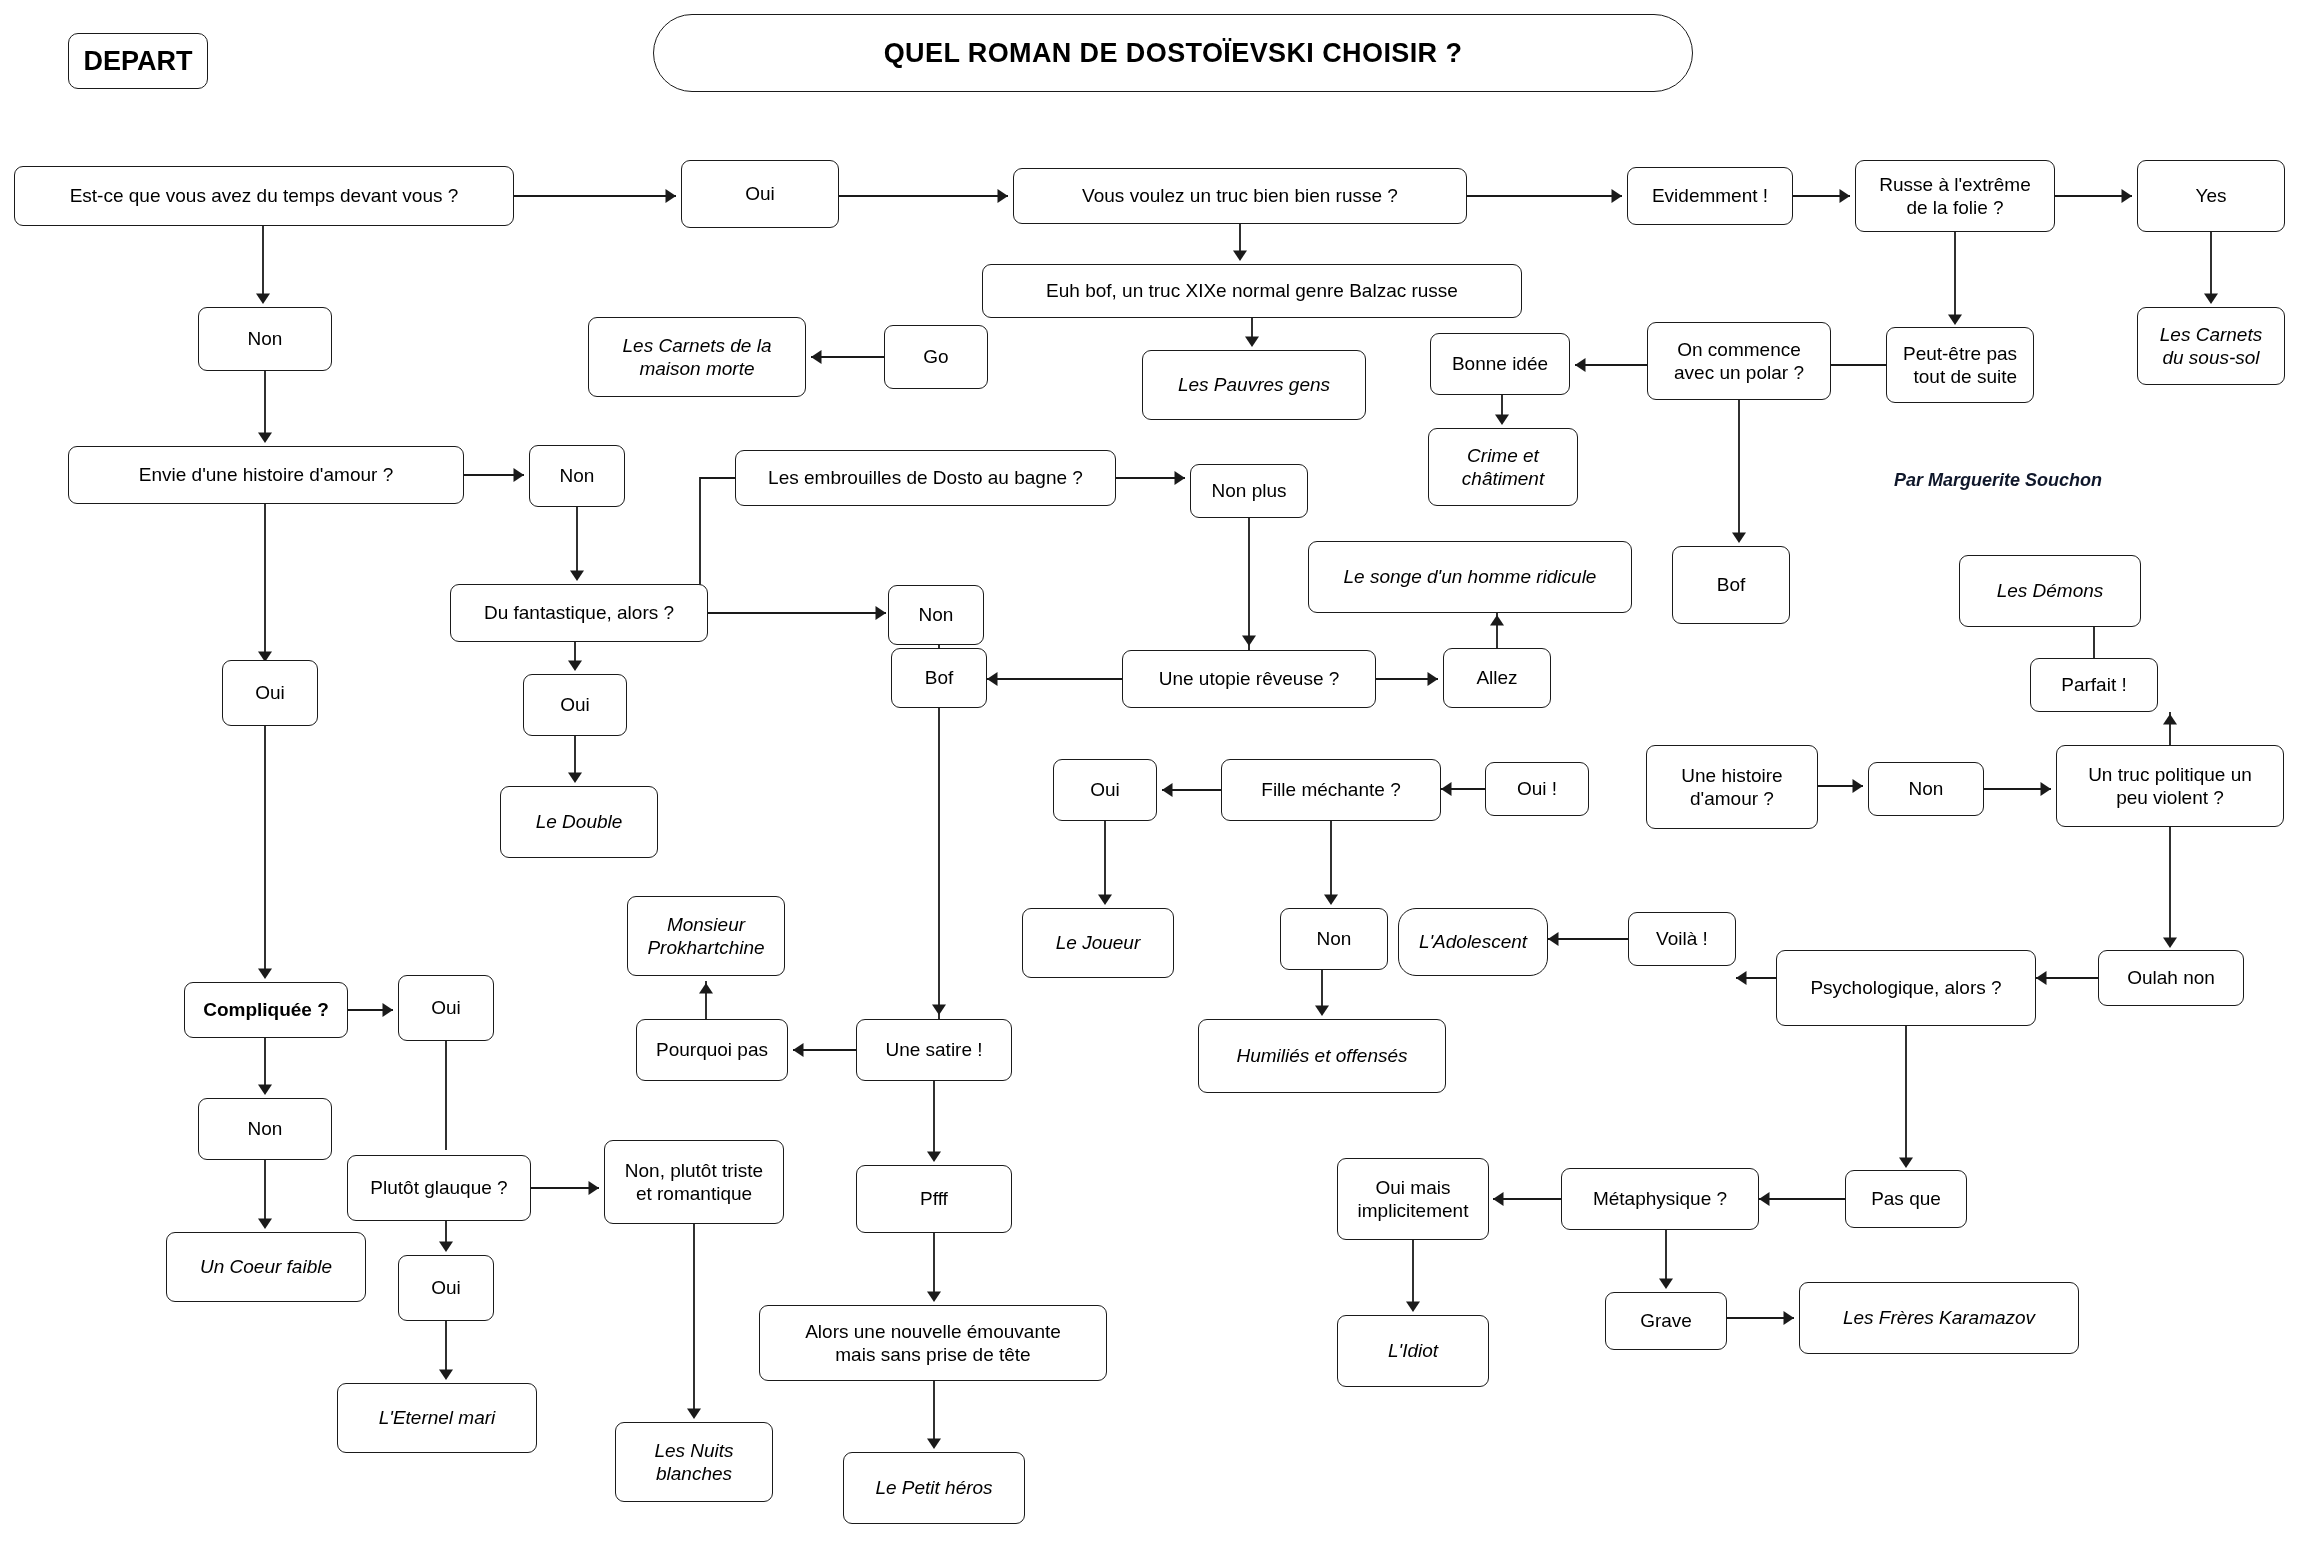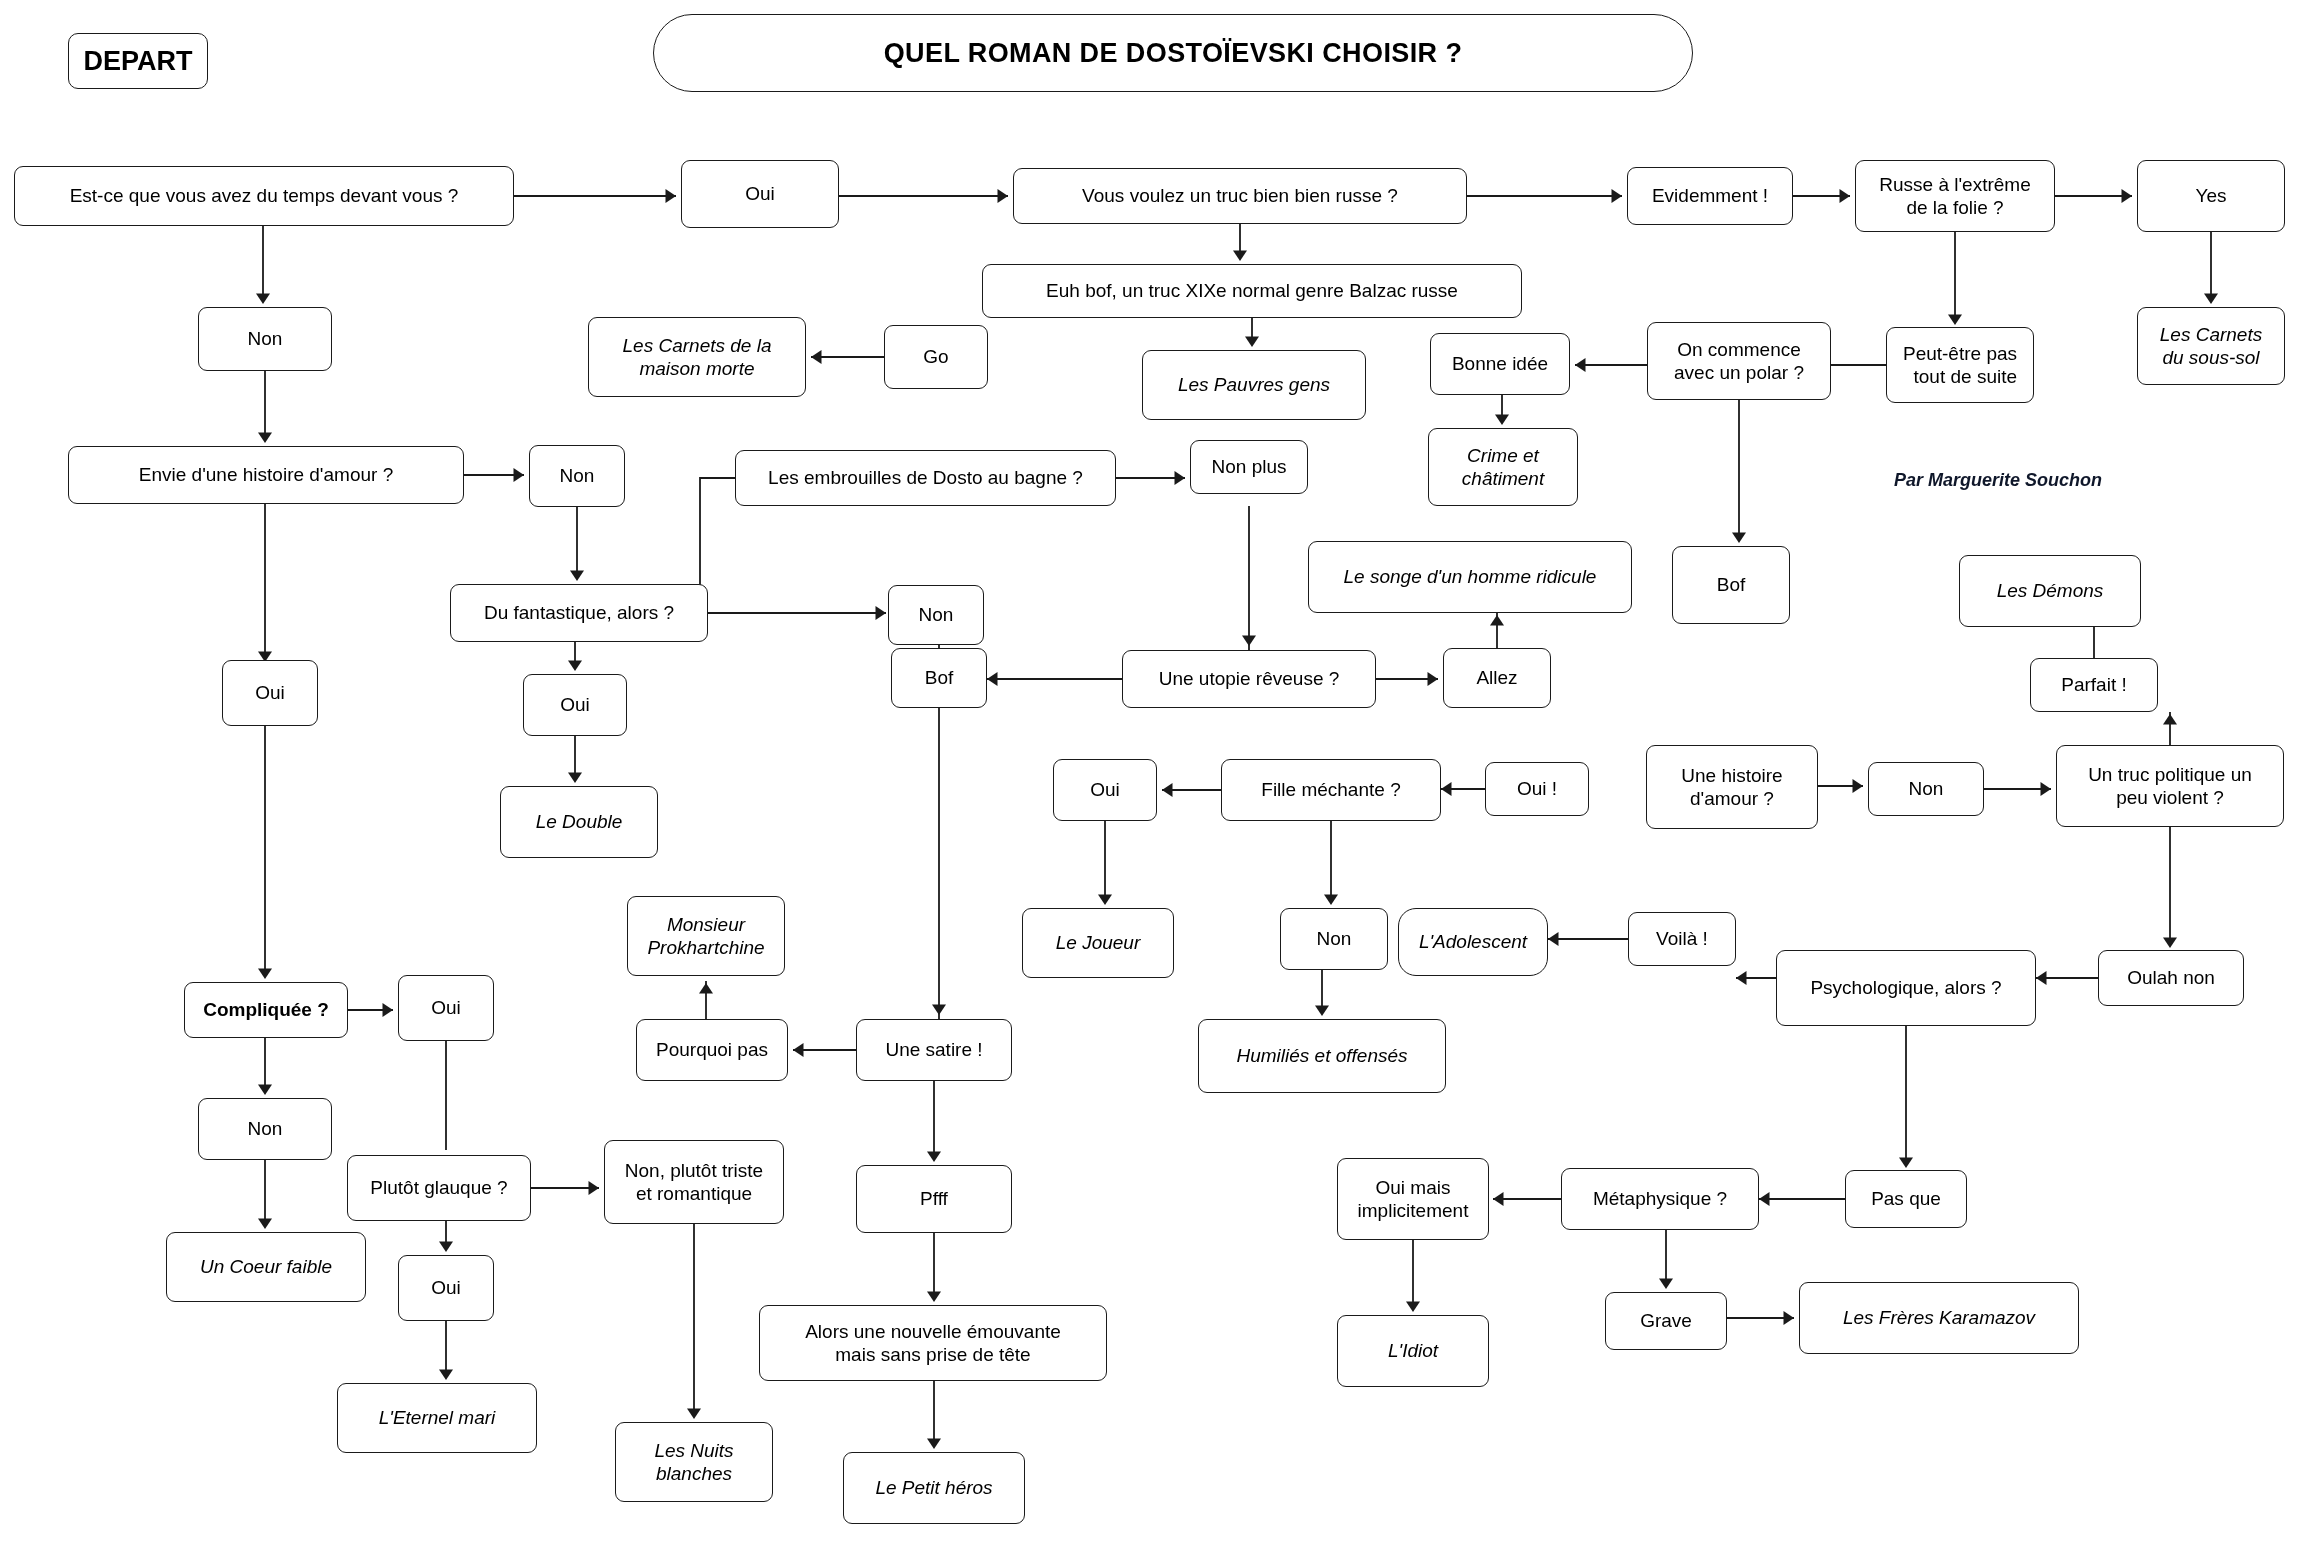--- a/index.html
+++ b/index.html
@@ -219,21 +219,21 @@
 maison morte</div>
       <div class="node" style="left: 884px; top: 325px; width: 104px; height: 64px;">Go</div>
       <div class="node book" style="left: 1142px; top: 350px; width: 224px; height: 70px;">Les Pauvres gens</div>
       <div class="node" style="left: 1430px; top: 333px; width: 140px; height: 62px;">Bonne idée</div>
       <div class="node" style="left: 1647px; top: 322px; width: 184px; height: 78px;">On commence
 avec un polar ?</div>
       <div class="node" style="left: 198px; top: 307px; width: 134px; height: 64px;">Non</div>
       <div class="node" style="left: 68px; top: 446px; width: 396px; height: 58px;">Envie d'une histoire d'amour ?</div>
       <div class="node" style="left: 529px; top: 445px; width: 96px; height: 62px;">Non</div>
       <div class="node" style="left: 735px; top: 450px; width: 381px; height: 56px;">Les embrouilles de Dosto au bagne ?</div>
-      <div class="node" style="left: 1190px; top: 440px; width: 118px; height: 54px;">Non plus</div>
+      <div class="node" style="left: 1190px; top: 464px; width: 118px; height: 54px;">Non plus</div>
       <div class="node book" style="left: 1428px; top: 428px; width: 150px; height: 78px;">Crime et
 châtiment</div>
       <div class="node" style="left: 450px; top: 584px; width: 258px; height: 58px;">Du fantastique, alors ?</div>
       <div class="node" style="left: 888px; top: 585px; width: 96px; height: 60px;">Non</div>
       <div class="node book" style="left: 1308px; top: 541px; width: 324px; height: 72px;">Le songe d'un homme ridicule</div>
       <div class="node" style="left: 1672px; top: 546px; width: 118px; height: 78px;">Bof</div>
       <div class="node book" style="left: 1959px; top: 541px; width: 182px; height: 72px; margin-top: 14px;">Les Démons</div>
       <div class="node" style="left: 523px; top: 674px; width: 104px; height: 62px;">Oui</div>
       <div class="node" style="left: 222px; top: 660px; width: 96px; height: 66px;">Oui</div>
       <div class="node" style="left: 891px; top: 648px; width: 96px; height: 60px;">Bof</div>

